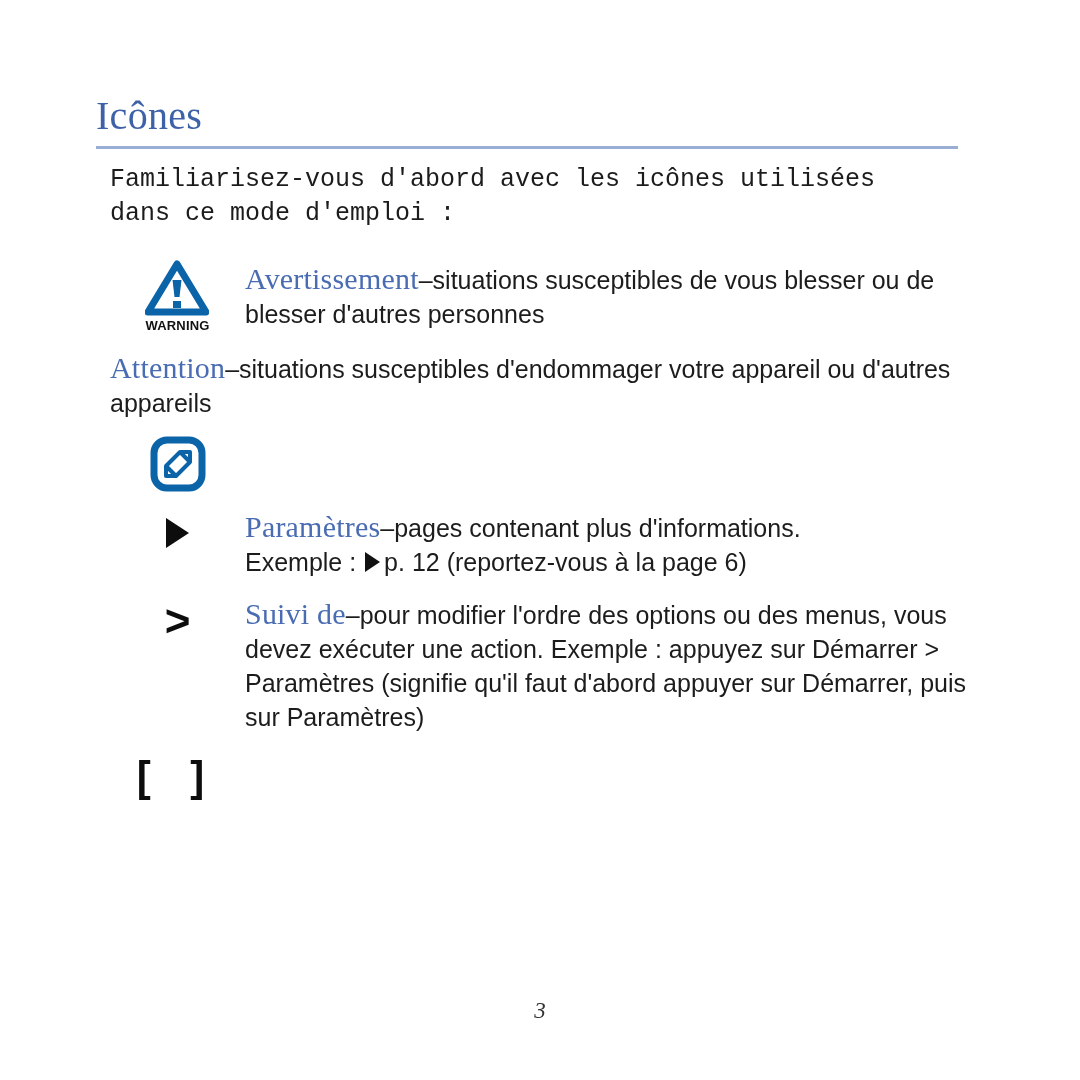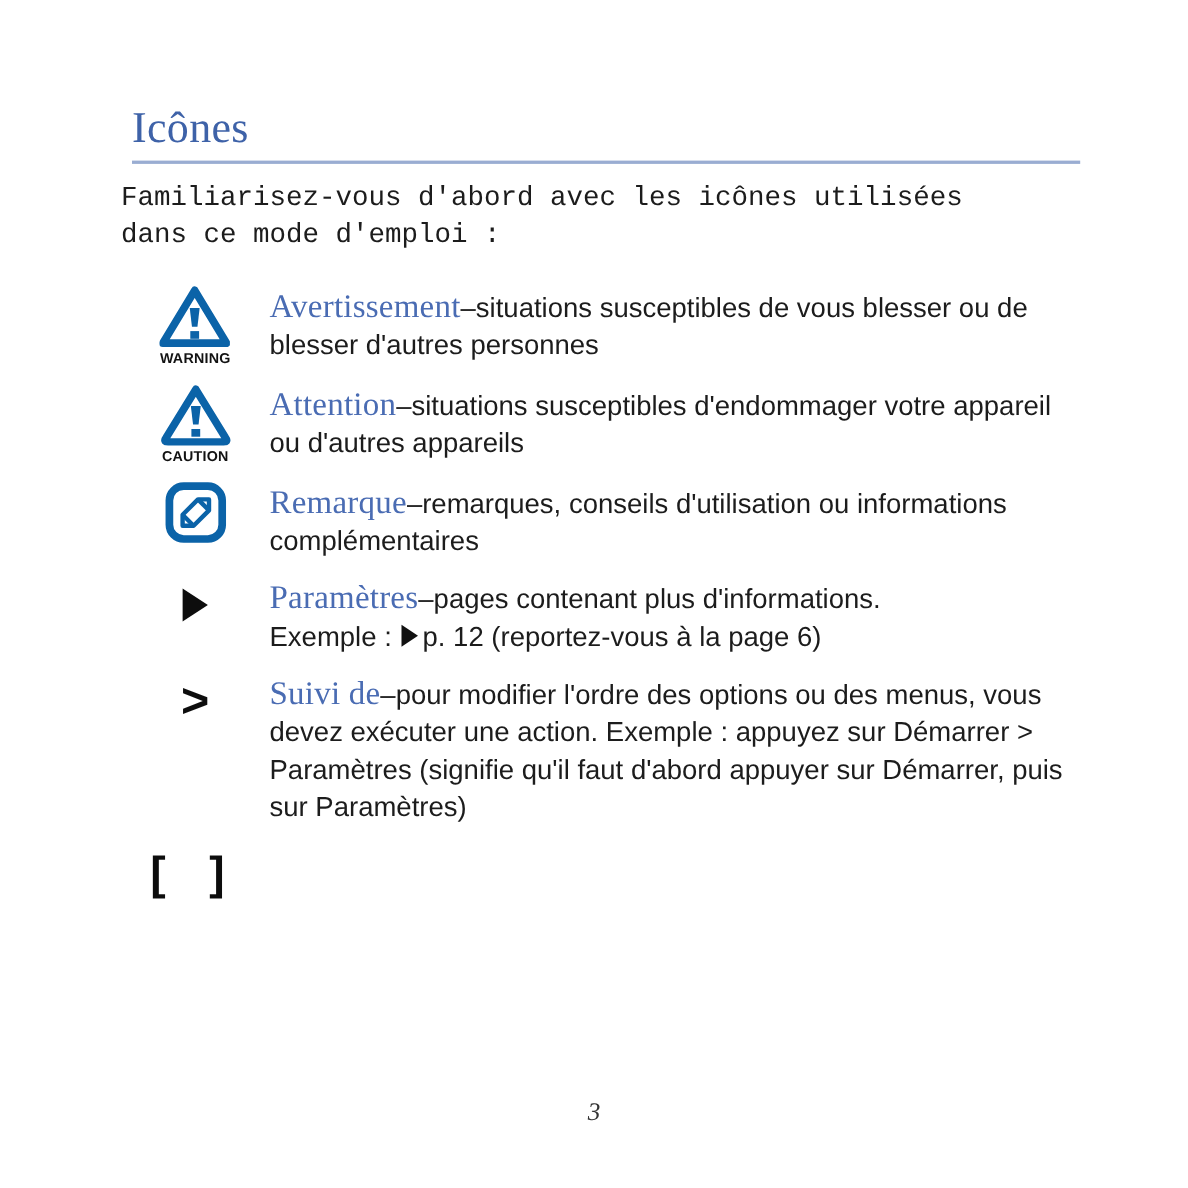--- a/index.html
+++ b/index.html
@@ -18,21 +18,21 @@
     position: relative;
     width: 1080px;
     height: 1080px;
     box-sizing: border-box;
     padding: 0;
   }
 
   
   .title-block {
     position: absolute;
-    left: 120px;
+    left: 96px;
     top: 92px;
     width: 862px;
   }
   .page-title {
     font-family: "Liberation Serif", serif;
     font-size: 40px;
     font-weight: normal;
     color: #3e62a8;
     letter-spacing: 0.3px;
     margin: 0;
@@ -231,47 +231,34 @@
           </svg>
           <span class="tri-label">WARNING</span>
         </div>
       </div>
       <div class="item-text">
         <span class="term">Avertissement</span><span>–</span><span>situations susceptibles de vous blesser ou de blesser d'autres personnes</span>
       </div>
     </div>
 
     <div class="item">
-      <div class="item-icon">
-        <div class="tri-icon">
-          <svg width="64" height="56" viewBox="0 0 64 56" aria-hidden="true">
-            <path d="M32 5 L59 49 Q62 53 56 53 L8 53 Q2 53 5 49 Z" fill="none" stroke="#0b63a8" stroke-width="7" stroke-linejoin="round"></path>
-            <path d="M27.5 20 h9 l-2 17 h-5 Z" fill="#0b63a8"></path>
-            <rect x="28" y="41" width="8" height="7" fill="#0b63a8"></rect>
-          </svg>
-          <span class="tri-label">CAUTION</span>
-        </div>
-      </div>
       <div class="item-text">
         <span class="term">Attention</span><span>–</span><span>situations susceptibles d'endommager votre appareil ou d'autres appareils</span>
       </div>
     </div>
 
     <div class="item">
       <div class="item-icon">
         <svg width="56" height="56" viewBox="0 0 56 56" aria-hidden="true">
           <rect x="4" y="4" width="48" height="48" rx="13" ry="13" fill="none" stroke="#0b63a8" stroke-width="7"></rect>
           <path d="M16 40 L16 30 L30 16 L40 16 L40 26 L26 40 Z" fill="none" stroke="#0b63a8" stroke-width="4" stroke-linejoin="round"></path>
           <path d="M16 30 L26 40" stroke="#0b63a8" stroke-width="4"></path>
           <path d="M30 16 L40 26" stroke="#0b63a8" stroke-width="4"></path>
         </svg>
       </div>
-      <div class="item-text">
-        <span class="term">Remarque</span><span>–</span><span>remarques, conseils d'utilisation ou informations complémentaires</span>
-      </div>
     </div>
 
     <div class="item">
       <div class="item-icon">
         <div class="arrow-big"></div>
       </div>
       <div class="item-text">
         <span class="term">Paramètres</span><span>–</span><span>pages contenant plus d'informations.</span><br>
         <span>Exemple : </span><span class="tri-inline"></span><span>p. 12 (reportez-vous à la page 6)</span>
       </div>

